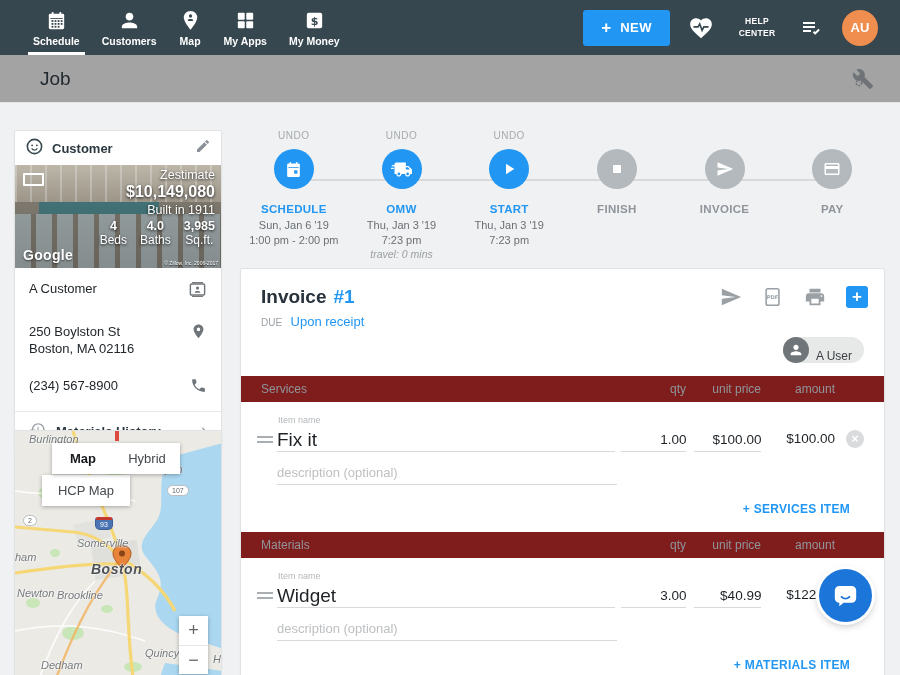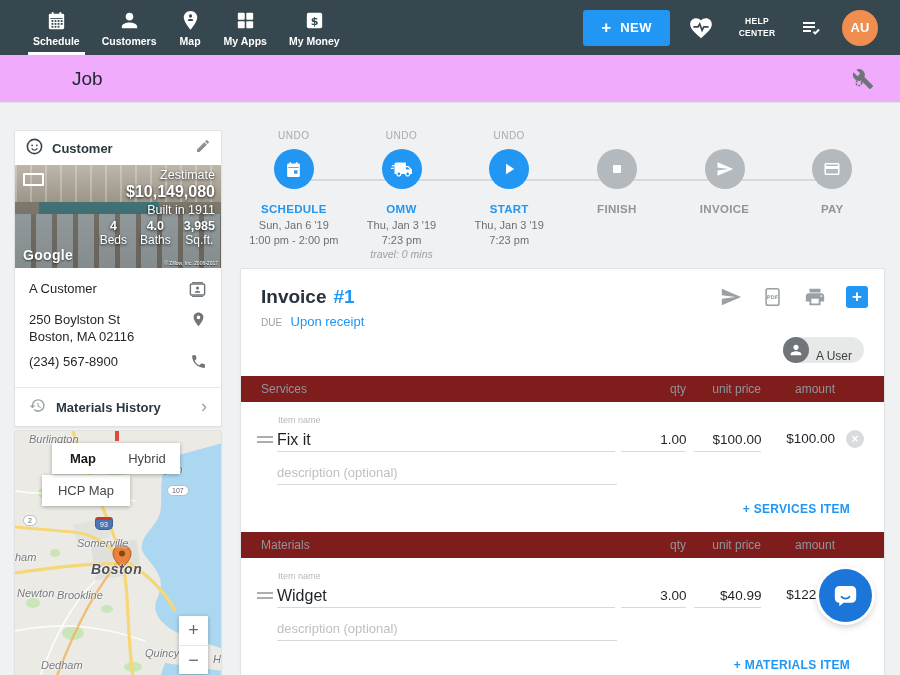--- a/index.html
+++ b/index.html
@@ -15,21 +15,21 @@
   .nav-spacer { flex:1; }
   .nav-right { display:flex; align-items:center; gap:18px; margin-right:22px; }
   .new-btn { background:#2196f3; color:#fff; height:36px; border-radius:3px; display:flex; align-items:center; padding:0 18px; cursor:pointer; }
   .new-btn .plus { font-size:17px; font-weight:bold; margin-right:9px; }
   .new-btn .lbl { font-size:13px; font-weight:bold; letter-spacing:.5px; }
   .help-center { width:50px; text-align:center; color:#fff; font-size:8.5px; font-weight:bold; line-height:1.35; letter-spacing:.3px; cursor:pointer; }
   .avatar { width:36px; height:36px; border-radius:50%; background:#ef8e4f; color:#fff; font-size:13px; font-weight:bold; display:flex; align-items:center; justify-content:center; cursor:pointer; }
   .icon-btn { cursor:pointer; display:flex; }
 
   
-  .titlebar { position:absolute; top:55px; left:0; width:900px; height:48px; background:#f0abfc; border-bottom:1px solid #e2e4e5; display:flex; align-items:center; z-index:40;padding-left:32px; }
+  .titlebar { position:absolute; top:55px; left:0; width:900px; height:48px; background:#a3a3a3; border-bottom:1px solid #e2e4e5; display:flex; align-items:center; z-index:40; }
   .page-title { margin-left:40px; font-size:19px; color:#212a30; }
   .titlebar .tools { margin-left:auto; margin-right:26px; cursor:pointer; display:flex; }
 
   
   .content { position:absolute; top:103px; left:0; width:900px; height:572px; background:#eff1f2; overflow:hidden; }
   .card { position:absolute; background:#fff; border:1px solid #e0e2e3; border-radius:2px; box-shadow:0 1px 2px rgba(0,0,0,.06); }
 
   
   .customer-card { left:14px; top:27px; width:208px; }
   .cust-header { height:34px; display:flex; align-items:center; padding:0 10px; }
@@ -48,21 +48,21 @@
   .zdata .z3 { font-size:12.5px; margin-top:2px; }
   .zstats { display:flex; justify-content:flex-end; gap:13px; margin-top:2px; }
   .zstat { text-align:center; }
   .zstat .v { font-size:12.5px; font-weight:bold; }
   .zstat .l { font-size:12px; }
   .gwm { position:absolute; left:8px; bottom:5px; color:#fff; font-size:14px; font-weight:bold; letter-spacing:.3px; text-shadow:0 1px 2px rgba(0,0,0,.6); }
   .zcopy { position:absolute; right:3px; bottom:2px; color:#fff; font-size:5px; text-shadow:0 1px 1px rgba(0,0,0,.8); }
   .cust-details { padding:12px 14px 0 14px; }
   .crow { display:flex; align-items:flex-start; }
   .crow .txt { flex:1; font-size:13px; color:#21272b; line-height:17px; }
-  .crow + .crow { margin-top:8px;gap:8px; }
+  .crow + .crow { margin-top:20px;gap:8px; }
   .cdivider { border-top:1px solid #e6e8e9; margin:13px -14px 0 -14px; }
   .history-row { display:flex; align-items:center; height:38px; cursor:pointer; }
   .history-row .txt { flex:1; font-size:13px; font-weight:bold; color:#2b3840; margin-left:10px; }
   .chev { color:#9aa0a4; font-size:18px; line-height:1; margin-top:-2px; }
 
   
   .map-card { left:14px; top:327px; width:208px; height:260px; overflow:hidden; }
   .map-canvas { position:absolute; inset:0; }
   .map-label { position:absolute; color:#75797d; font-size:11px; white-space:nowrap; text-shadow:0 0 2px #fff,0 0 2px #fff;font-style:italic; }
   .map-label.big { font-size:14px; font-weight:bold; color:#4d5156; letter-spacing:.5px; }
@@ -109,21 +109,21 @@
   .h-name { flex:1; }
   .h-qty { width:65px; margin-left:6px; text-align:right; }
   .h-price { width:67px; margin-left:8px; text-align:right; }
   .h-amount { width:74px; text-align:right; }
   .item-row { display:flex; align-items:flex-end; padding:13px 20px 0 16px; }
   .drag { width:18px; margin-right:2px; margin-bottom:9px; cursor:grab; }
   .drag i { display:block; height:2px; background:#a9aeb2; margin:3px 2px 0 0; }
   .name-col { width:340px; }
   .mini-lbl { font-size:9px; color:#b4b8bb; margin-bottom:3px; margin-left:1px; }
   input.line { border:none; border-bottom:1px solid #d9d9d9; outline:none; background:transparent; font-family:inherit; height:24px; }
-  .name-input { width:100%; font-size:16px; color:#1d2227; }
+  .name-input { width:100%; font-size:19px; color:#1d2227; }
   .qty-input { width:65px; margin-left:6px; text-align:right; font-size:13.5px; color:#1d2227; }
   .price-input { width:67px; margin-left:8px; text-align:right; font-size:13.5px; color:#1d2227; }
   .amount { width:74px; text-align:right; font-size:13.5px; color:#1d2227; margin-bottom:6px; }
   .del { width:18px; height:18px; border-radius:50%; background:#d9dbdc; color:#fff; font-size:12px; font-weight:bold; display:flex; align-items:center; justify-content:center; margin:0 0 4px 11px; cursor:pointer; }
   .desc-row { padding:9px 20px 0 36px; }
   .desc-input { width:340px; font-size:13px; color:#1d2227; }
   .desc-input::placeholder { color:#bdbfc1; }
   .add-row { text-align:right; padding-right:34px; margin-top:17px; font-size:12px; font-weight:bold; letter-spacing:.3px; color:#2196f3; }
   .add-link { cursor:pointer; }
 

